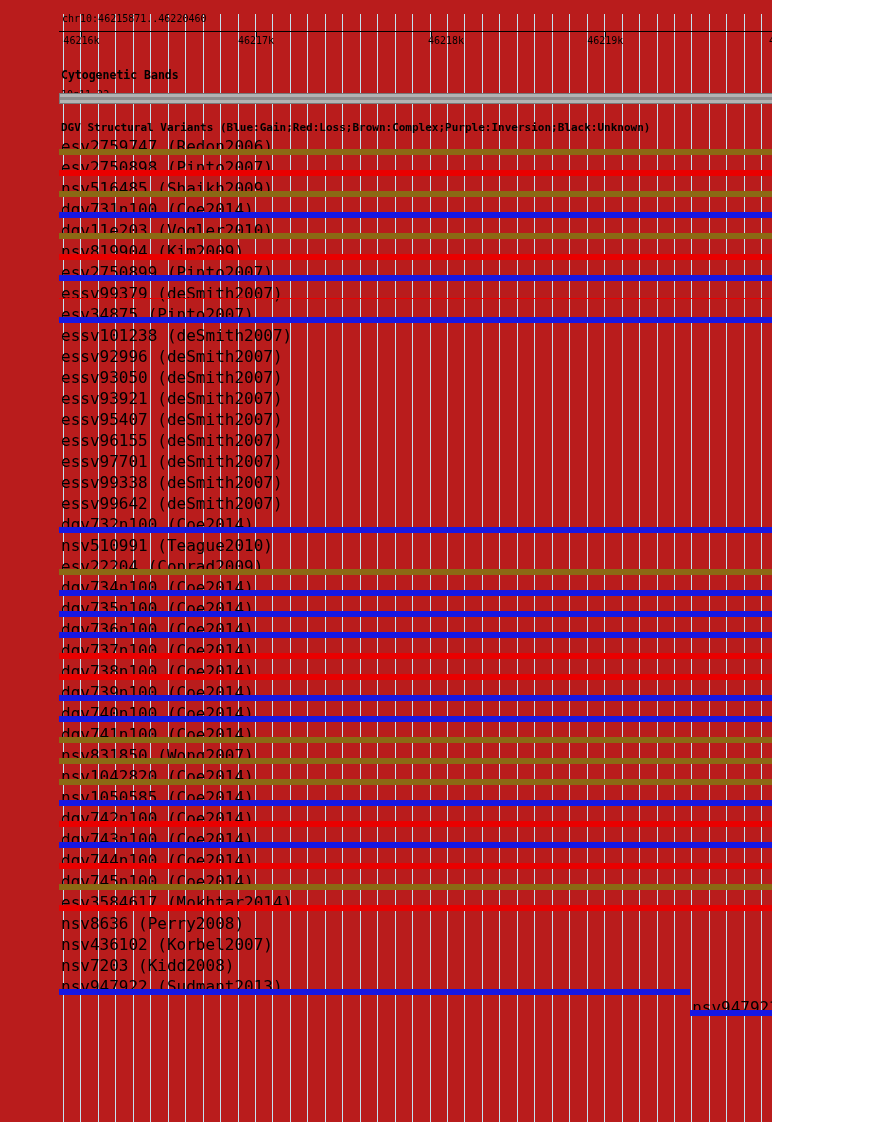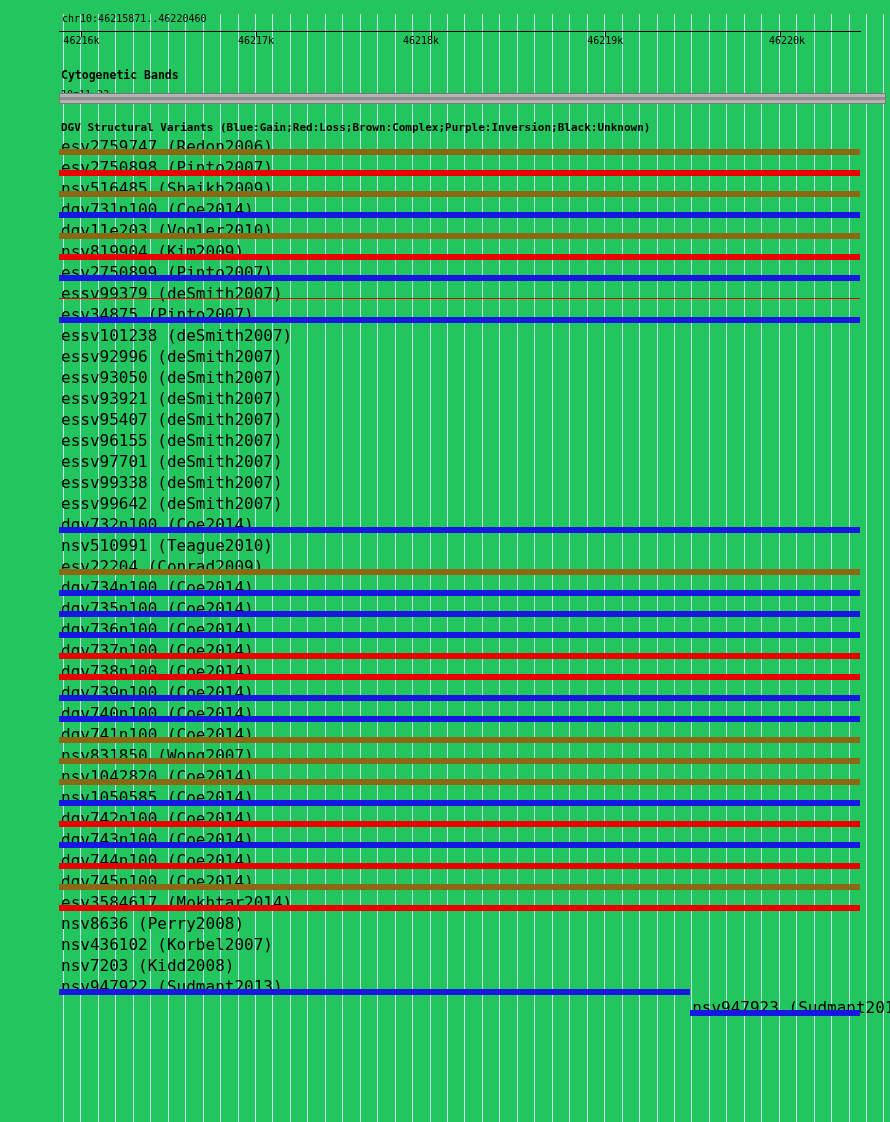--- a/index.html
+++ b/index.html
@@ -1,19 +1,19 @@
 <!DOCTYPE html>
 <html><head>
 <meta charset="utf-8">
 <style>
   * { margin:0; padding:0; box-sizing:border-box; }
   html,body { background:#ffffff; }
   .page {
-    position:relative; width:890px; height:1122px; overflow:hidden;
-    background:#22c55e; color:#000;
+    position:relative; width:772px; height:1122px; overflow:hidden;
+    background:#b91c1c; color:#000;
     font-family:"DejaVu Sans Mono", monospace;
   }
   .gridlines {
     position:absolute; left:63px; top:14px; width:823px; bottom:0;
     background:repeating-linear-gradient(to right, #C4E2F0 0 1px, transparent 1px 17.456px);
   }
   .region-label { position:absolute; left:62px; top:13px; font-size:10px; white-space:nowrap; }
   .ruler { position:absolute; left:0; top:0; width:100%; height:60px; }
   .ruler-line { position:absolute; left:59px; top:31px; width:802px; height:1px; background:#000; }
   .tick { position:absolute; top:31px; width:1px; height:6px; background:#000; }
@@ -40,21 +40,21 @@
 
   <div class="region-label">chr10:46215871..46220460</div>
 
   <div class="ruler" id="ruler">
     <div class="ruler-line"></div>
   <div class="tick" style="left: 81.428px;"></div>
       <span class="tick-label" style="left: 81.428px;">46216k</span>
       <div class="tick" style="left: 256.046px;"></div>
       <span class="tick-label" style="left: 256.046px;">46217k</span>
       <div class="tick" style="left: 430.664px;"></div>
-      <span class="tick-label" style="left: 421px;">46218k</span>
+      <span class="tick-label" style="left: 446px;">46218k</span>
       <div class="tick" style="left: 605.282px;"></div>
       <span class="tick-label" style="left: 605.282px;">46219k</span>
       <div class="tick" style="left: 779.9px;"></div>
       <span class="tick-label" style="left: 787px;">46220k</span>
     </div>
 
   <div class="cyto-title">Cytogenetic Bands</div>
   <div class="band-label">10q11.22</div>
   <div class="cyto-bar"></div>
 

